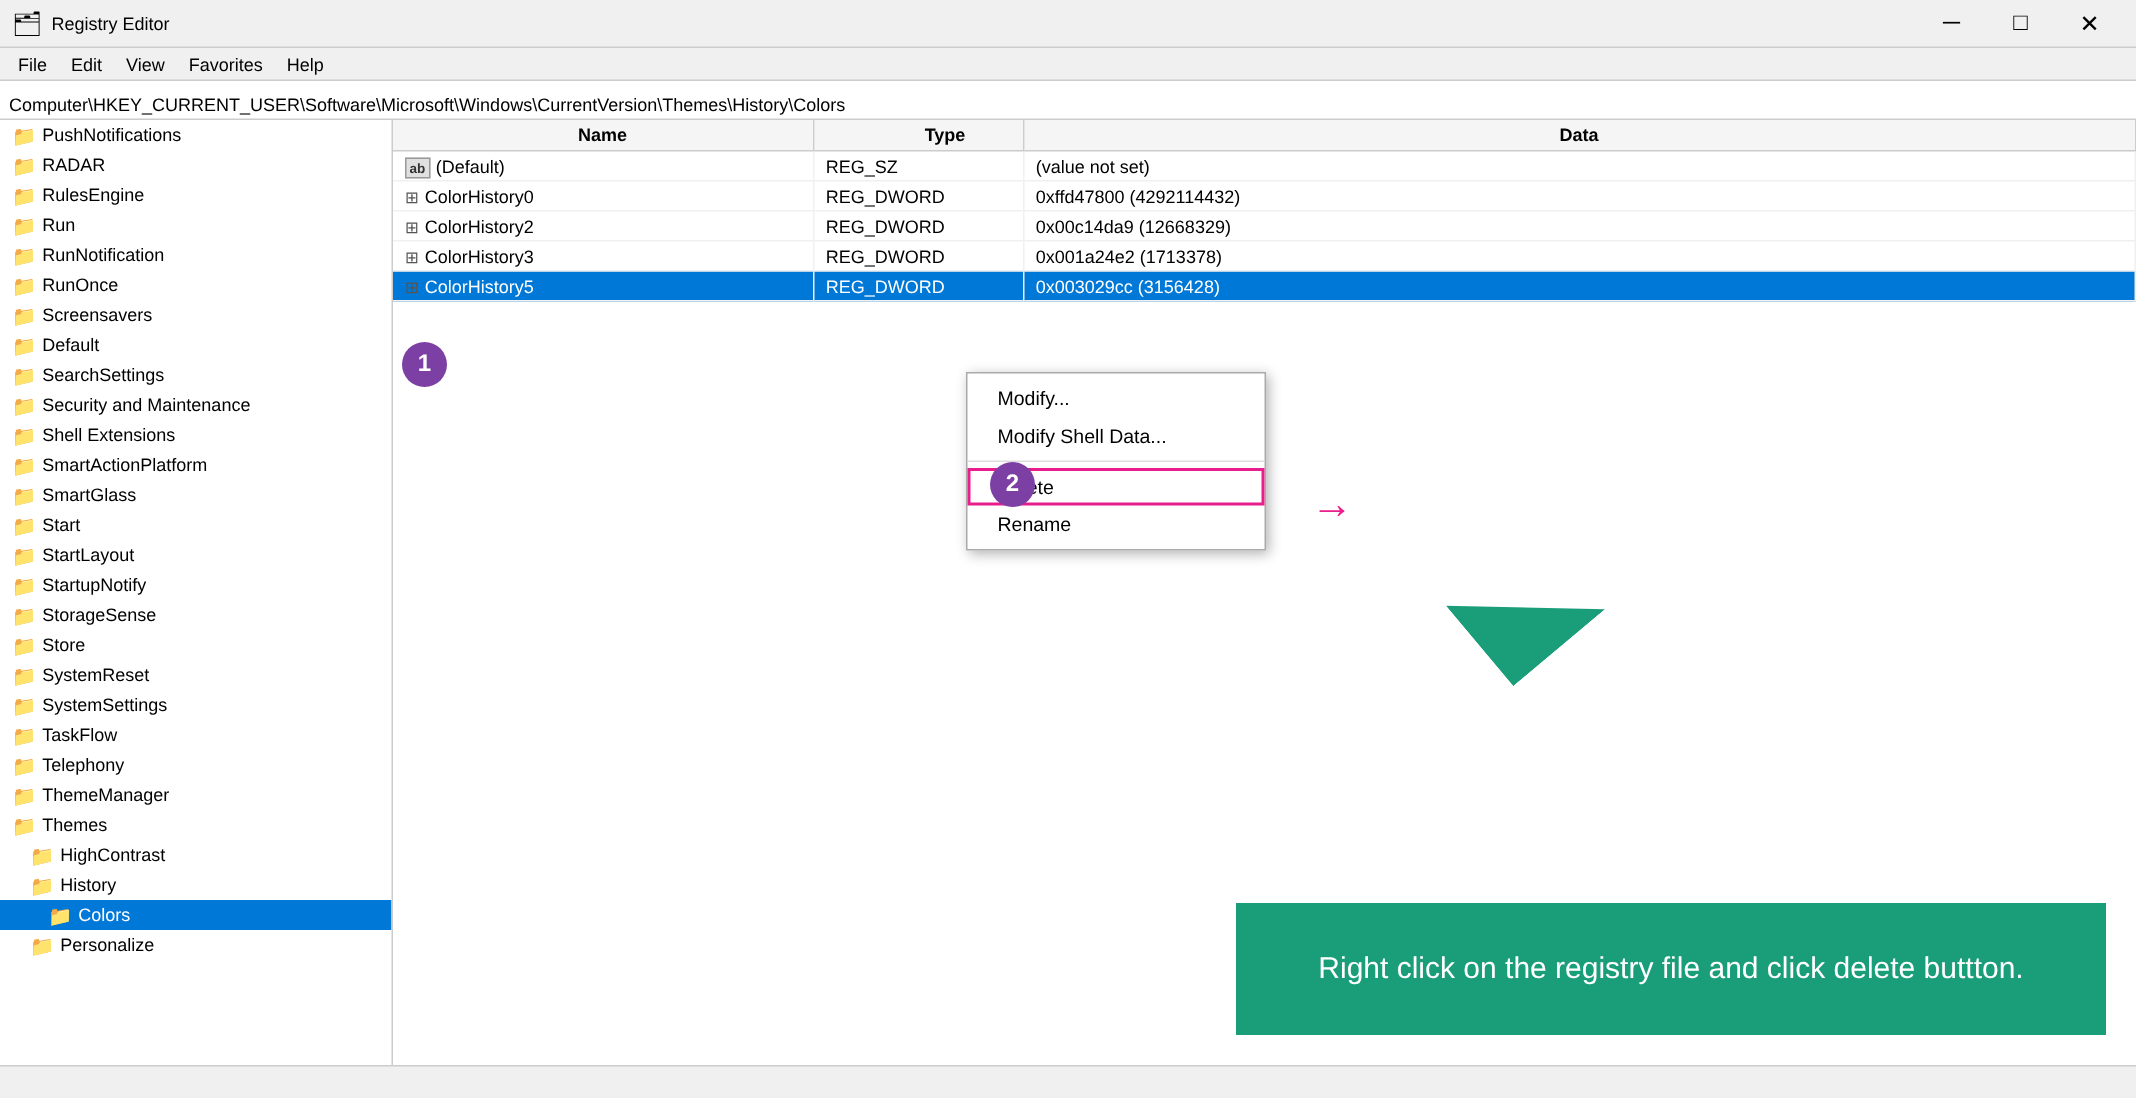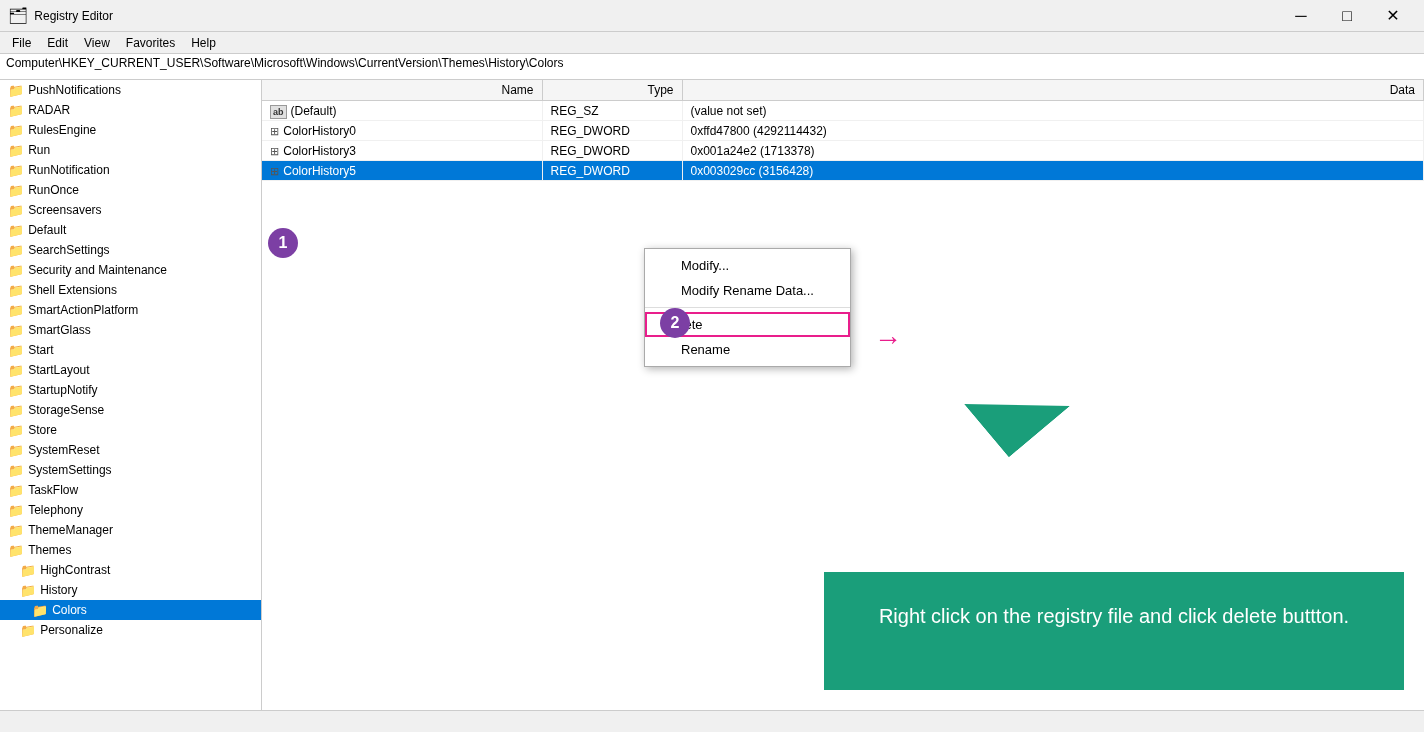--- a/index.html
+++ b/index.html
@@ -33,21 +33,21 @@
       padding: 2px 8px;
       cursor: pointer;
       font-size: 12px;
     }
 
     
     .address-bar {
       background: white;
       height: 26px;
       display: flex;
-      align-items: flex-start;
+      align-items: flex-end;
       padding: 2px 6px;
       border-bottom: 1px solid #ccc;
       font-size: 12px;
       color: #000;
     }
 
     
     .main-content {
       display: flex;
       height: calc(732px - 32px - 22px - 26px - 22px);
@@ -88,22 +88,22 @@
     .reg-table {
       width: 100%;
       border-collapse: collapse;
       font-size: 12px;
     }
     .reg-table th {
       background: #f5f5f5;
       border-bottom: 1px solid #ccc;
       border-right: 1px solid #ccc;
       padding: 3px 8px;
-      text-align: right;
-      font-weight: normal;
+      text-align: center;
+      font-weight: bold;
       position: sticky;
       top: 0;
     }
     .reg-table td {
       padding: 2px 8px;
       border-bottom: 1px solid #f0f0f0;
       border-right: 1px solid #f0f0f0;
       height: 20px;
     }
     .reg-table tr.selected td { background: #0078d7; color: white; }
@@ -117,21 +117,21 @@
       left: 382px;
       background: white;
       border: 1px solid #aaa;
       box-shadow: 2px 2px 8px rgba(0,0,0,0.3);
       z-index: 100;
       min-width: 200px;
       padding: 4px 0;
       font-size: 13px;
     }
     .context-menu-item {
-      padding: 5px 36px;
+      padding: 5px 20px;
       cursor: pointer;
     }
     .context-menu-item.delete-item {
       border: 2px solid #e91e8c;
       padding: 3px 18px;
     }
     .context-menu-separator { height: 1px; background: #ddd; margin: 4px 0; }
 
     
     .step-circle {
@@ -355,20 +355,25 @@
               <td><span style="background: rgb(224, 224, 224); color: rgb(51, 51, 51); font-size: 9px; font-weight: bold; padding: 1px 2px; border: 1px solid rgb(153, 153, 153); margin-right: 4px;">ab</span>(Default)</td>
               <td>REG_SZ</td>
               <td>(value not set)</td>
             </tr>
             <tr>
               <td><span style="color: rgb(85, 85, 85); font-size: 11px; margin-right: 4px;">⊞</span>ColorHistory0</td>
               <td>REG_DWORD</td>
               <td>0xffd47800 (4292114432)</td>
             </tr>
             <tr>
+              <td><span style="color: rgb(85, 85, 85); font-size: 11px; margin-right: 4px;">⊞</span>ColorHistory2</td>
+              <td>REG_DWORD</td>
+              <td>0x00c14da9 (12668329)</td>
+            </tr>
+            <tr>
               <td><span style="color: rgb(85, 85, 85); font-size: 11px; margin-right: 4px;">⊞</span>ColorHistory3</td>
               <td>REG_DWORD</td>
               <td>0x001a24e2 (1713378)</td>
             </tr>
             <tr class="selected">
               <td><span style="color: rgb(85, 85, 85); font-size: 11px; margin-right: 4px;">⊞</span>ColorHistory5</td>
               <td>REG_DWORD</td>
               <td>0x003029cc (3156428)</td>
             </tr>
           </tbody>
@@ -382,30 +387,30 @@
     <div class="step-circle" style="top: 228px; left: 398px;">
       <span>2</span>
     </div>
 
     <div class="arrow-right">
       →
     </div>
 
     <div class="context-menu">
       <div class="context-menu-item">Modify...</div>
-      <div class="context-menu-item">Modify Rename Data...</div>
+      <div class="context-menu-item">Modify Shell Data...</div>
       <div class="context-menu-separator"></div>
       <div class="context-menu-item delete-item">Delete</div>
       <div class="context-menu-item">Rename</div>
     </div>
 
     <div class="teal-triangle"></div>
 
     <div class="info-box">
-      <div style="margin-bottom: 30px;">Right click on the registry file and click delete buttton.</div>
+      <div style="">Right click on the registry file and click delete buttton.</div>
     </div>
 
   </div>
 </div>
 
 <div class="status-bar">
   <span></span>
 </div>
 
 </body></html>

